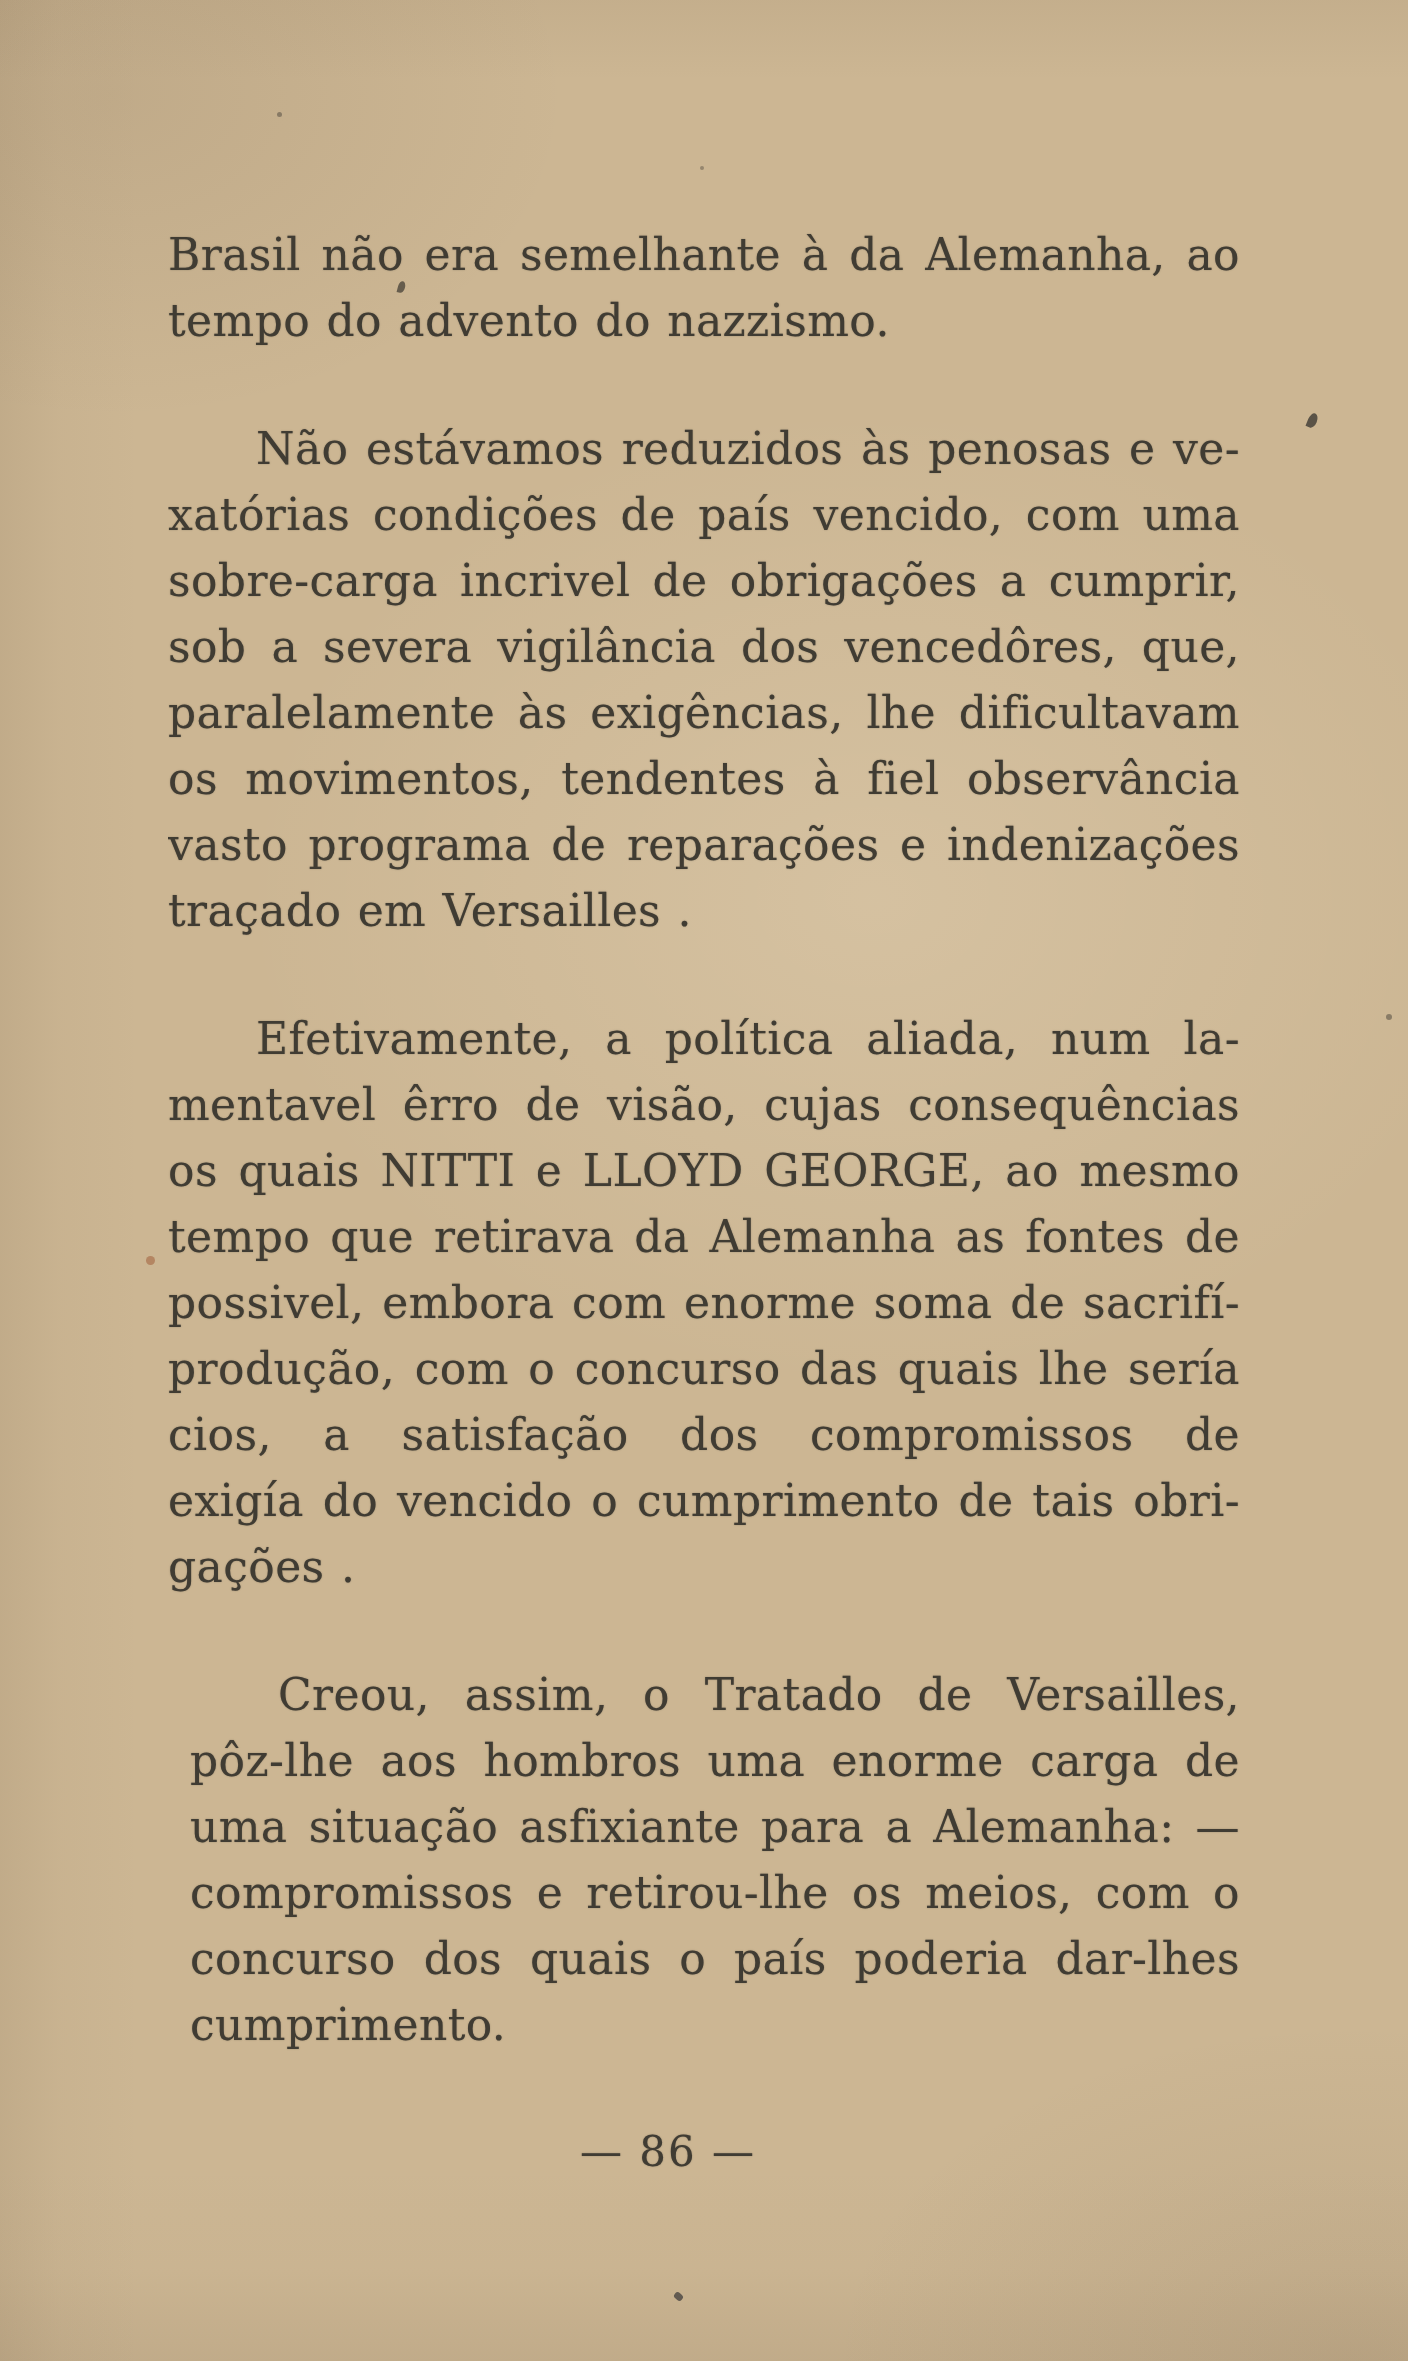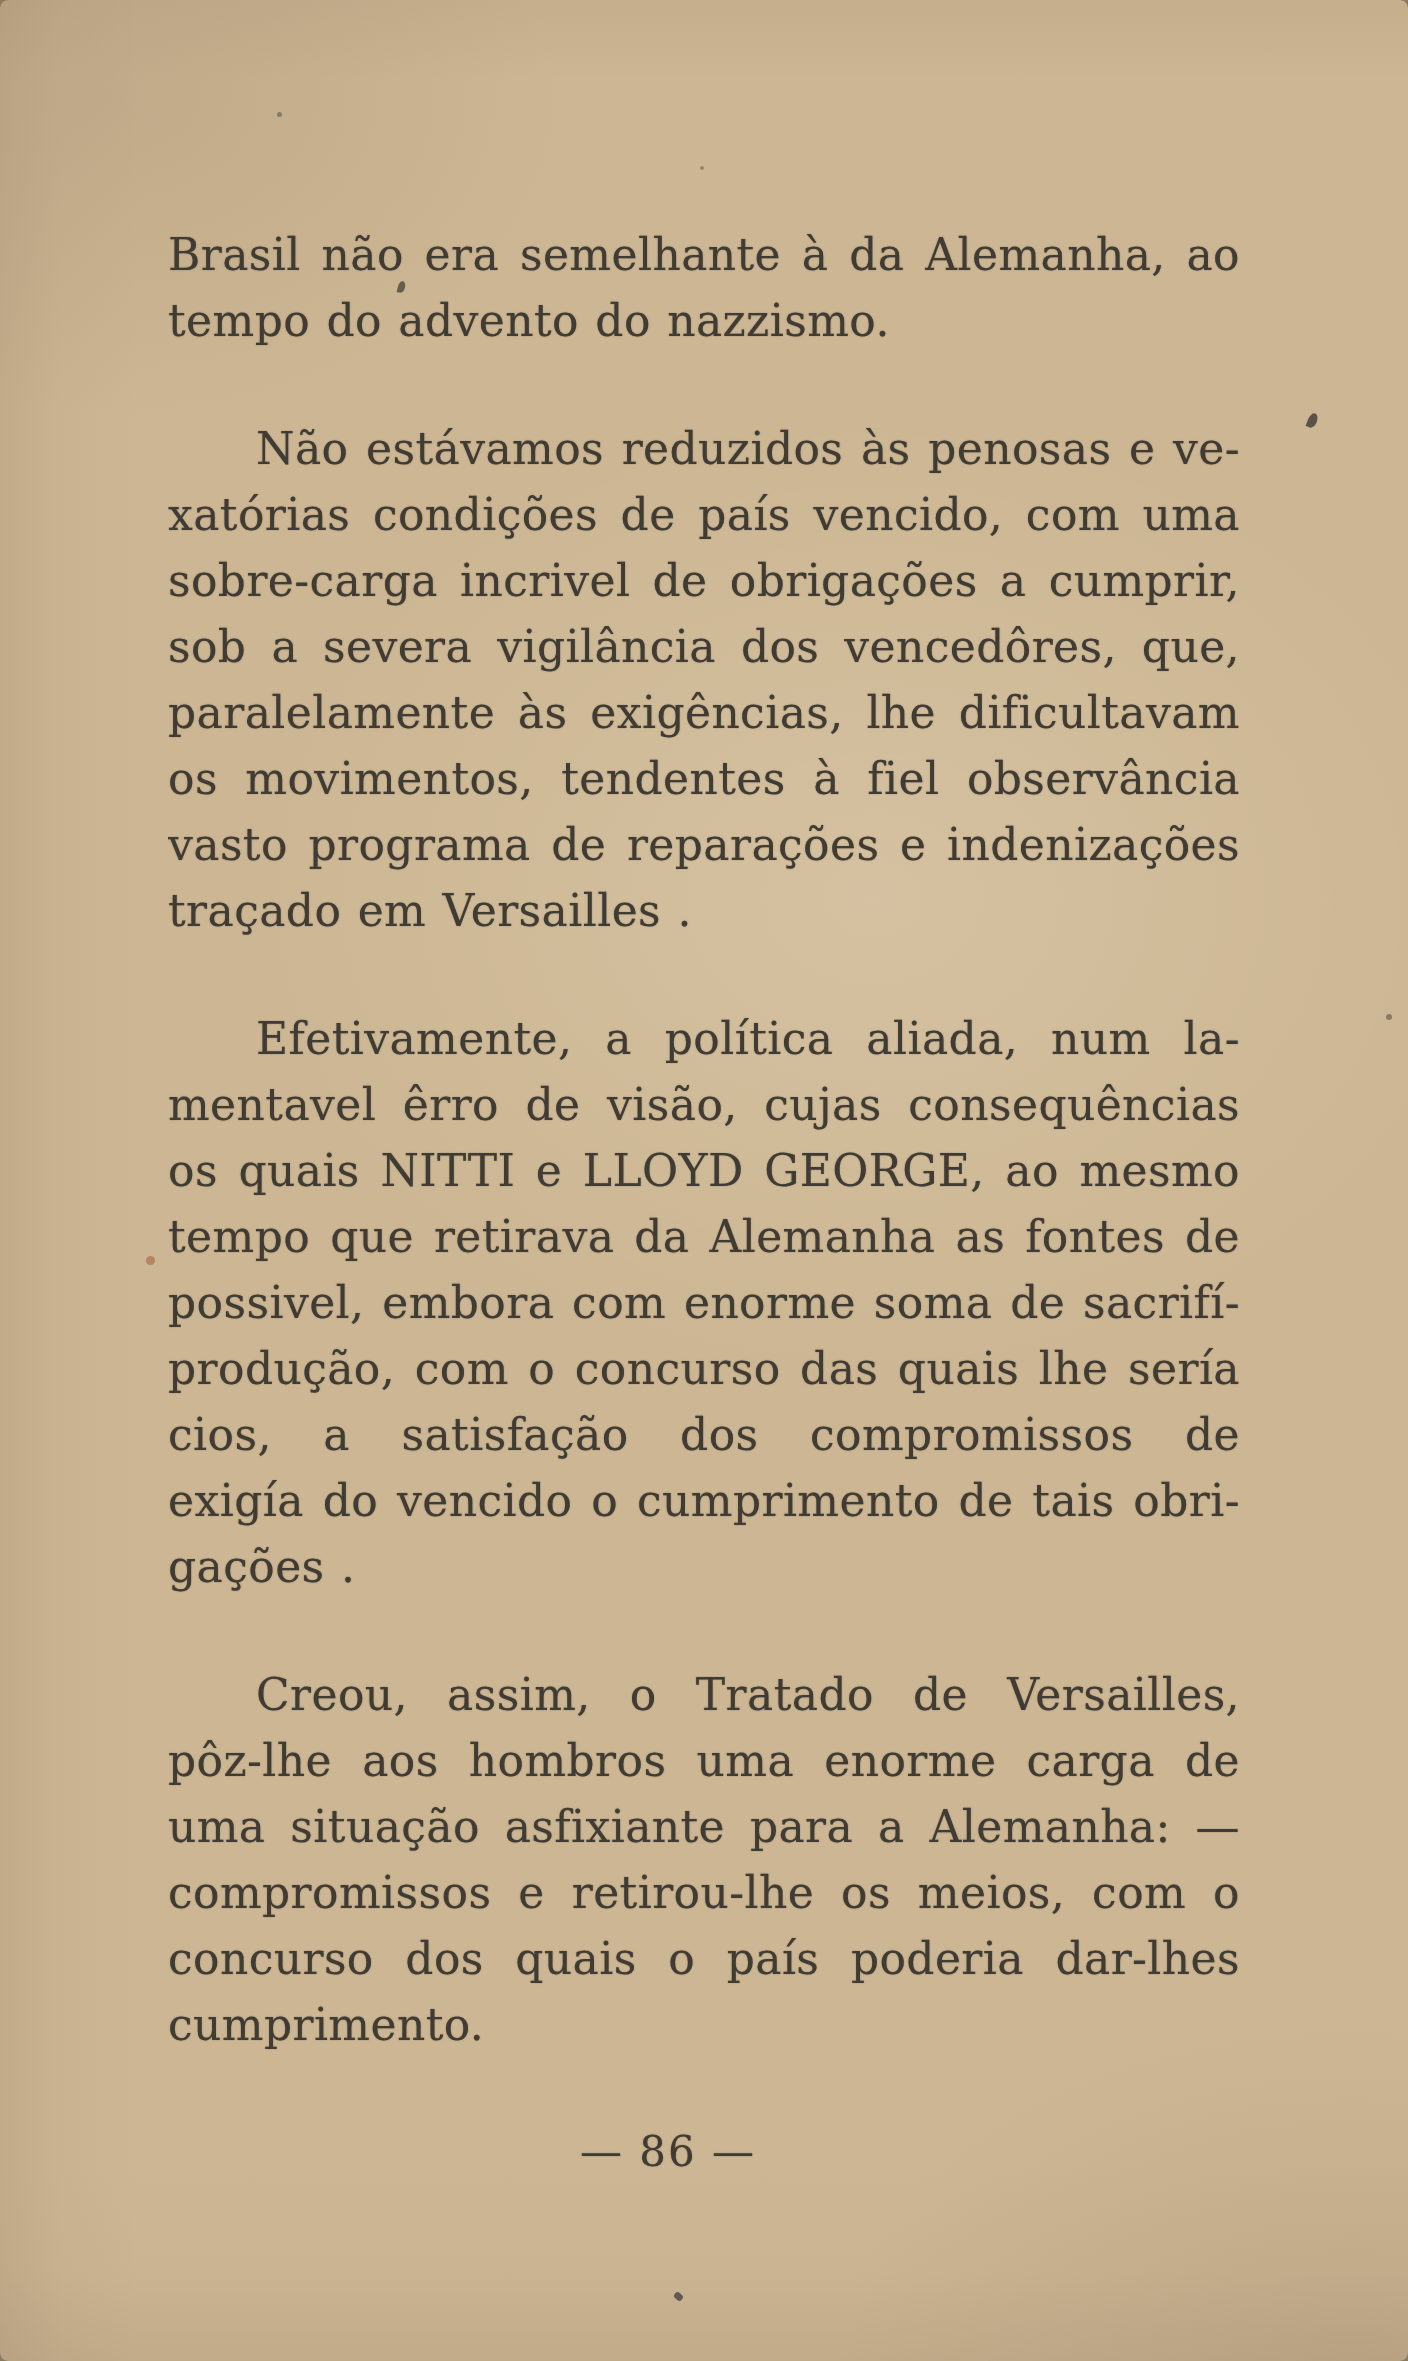--- a/index.html
+++ b/index.html
@@ -2,21 +2,21 @@
 <html lang="pt" style="--paper: #ccb693; --ink: #403c33;"><head>
 <meta charset="utf-8">
 <title>Scanned book page</title>
 <style>
   :root {
     --paper: #ccb693;
     --paper_light: #d8c3a2;
     --paper_dark: #bda683;
     --ink: #403c33;
   }
-  * { margin: 0; padding: 0; box-sizing: border-box; border-radius: 8px; }
+  * { margin: 0; padding: 0; box-sizing: border-box; }
   html, body { background: #8a7a60; }
   .page {
     position: relative;
     width: 1408px;
     height: 2361px;
     overflow: hidden;
     background-color: var(--paper);
     background-image:
       radial-gradient(ellipse 900px 700px at 62% 38%, rgba(255,244,222,0.18), rgba(255,244,222,0) 70%),
       radial-gradient(ellipse 700px 500px at 8% 4%, rgba(90,70,50,0.10), rgba(90,70,50,0) 65%),
@@ -27,21 +27,21 @@
     font-family: "DejaVu Serif", "Liberation Serif", serif;
     color: var(--ink);
   }
   .textblock {
     position: absolute;
     left: 168px;
     top: 222px;
     width: 1072px;
   }
   .para { margin-bottom: 62px; }
-  .para:last-child { margin-bottom: 0; }
+  .para:last-child { margin-bottom: 0; margin-left: 22px; }
   .line {
     height: 66px;
     line-height: 66px;
     font-size: 44px;
     font-weight: 500;
     letter-spacing: 0.4px;
     word-spacing: 2px;
     text-align: justify;
     text-align-last: justify;
     text-justify: inter-word;

